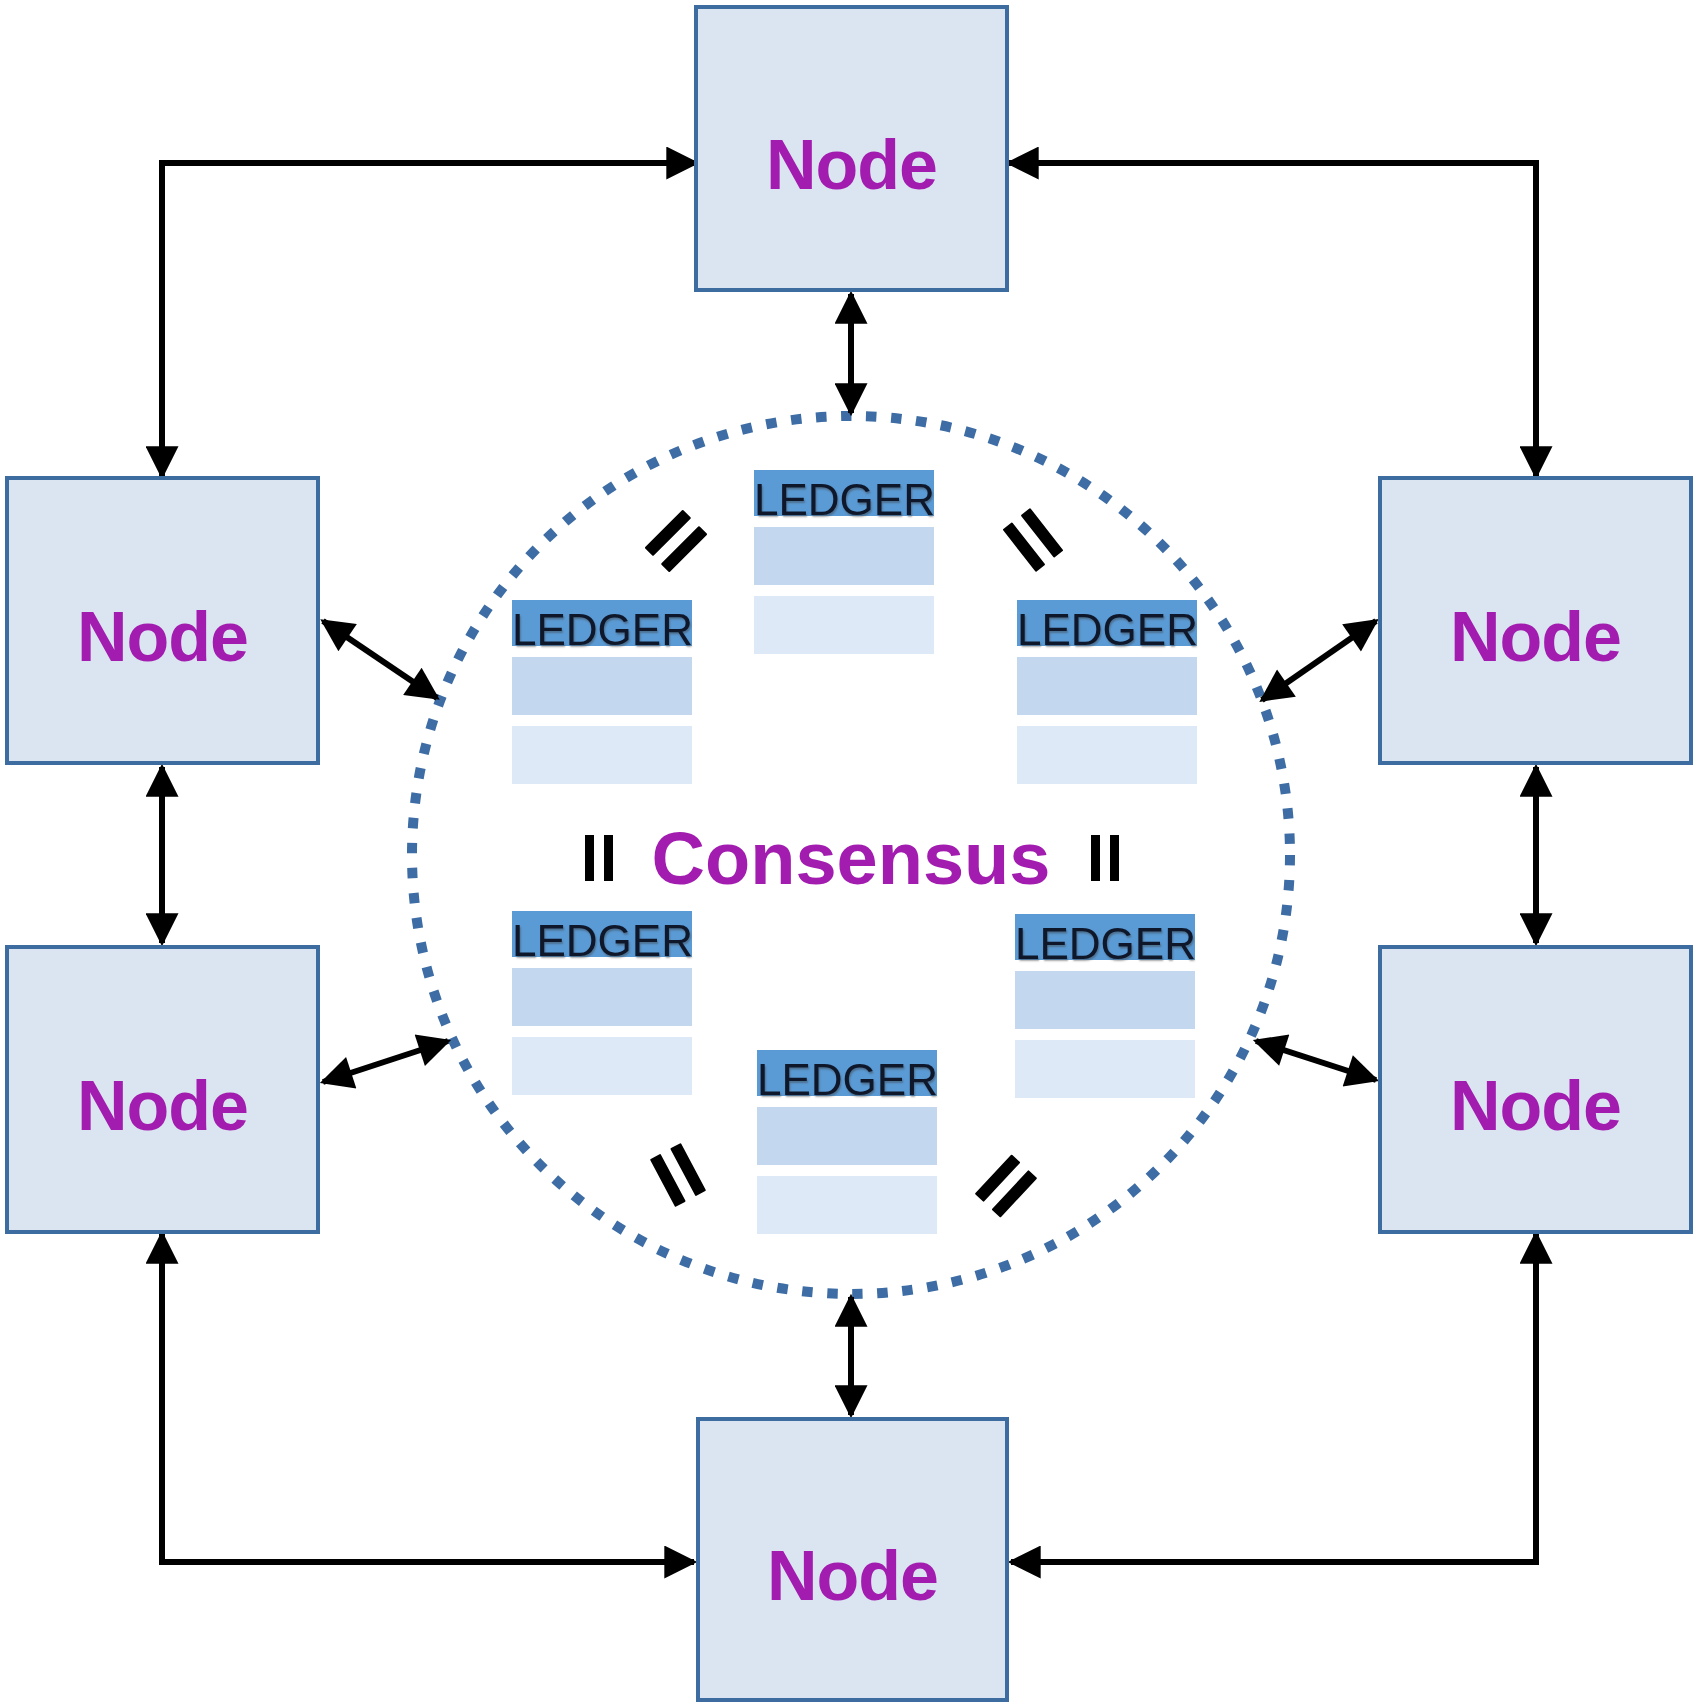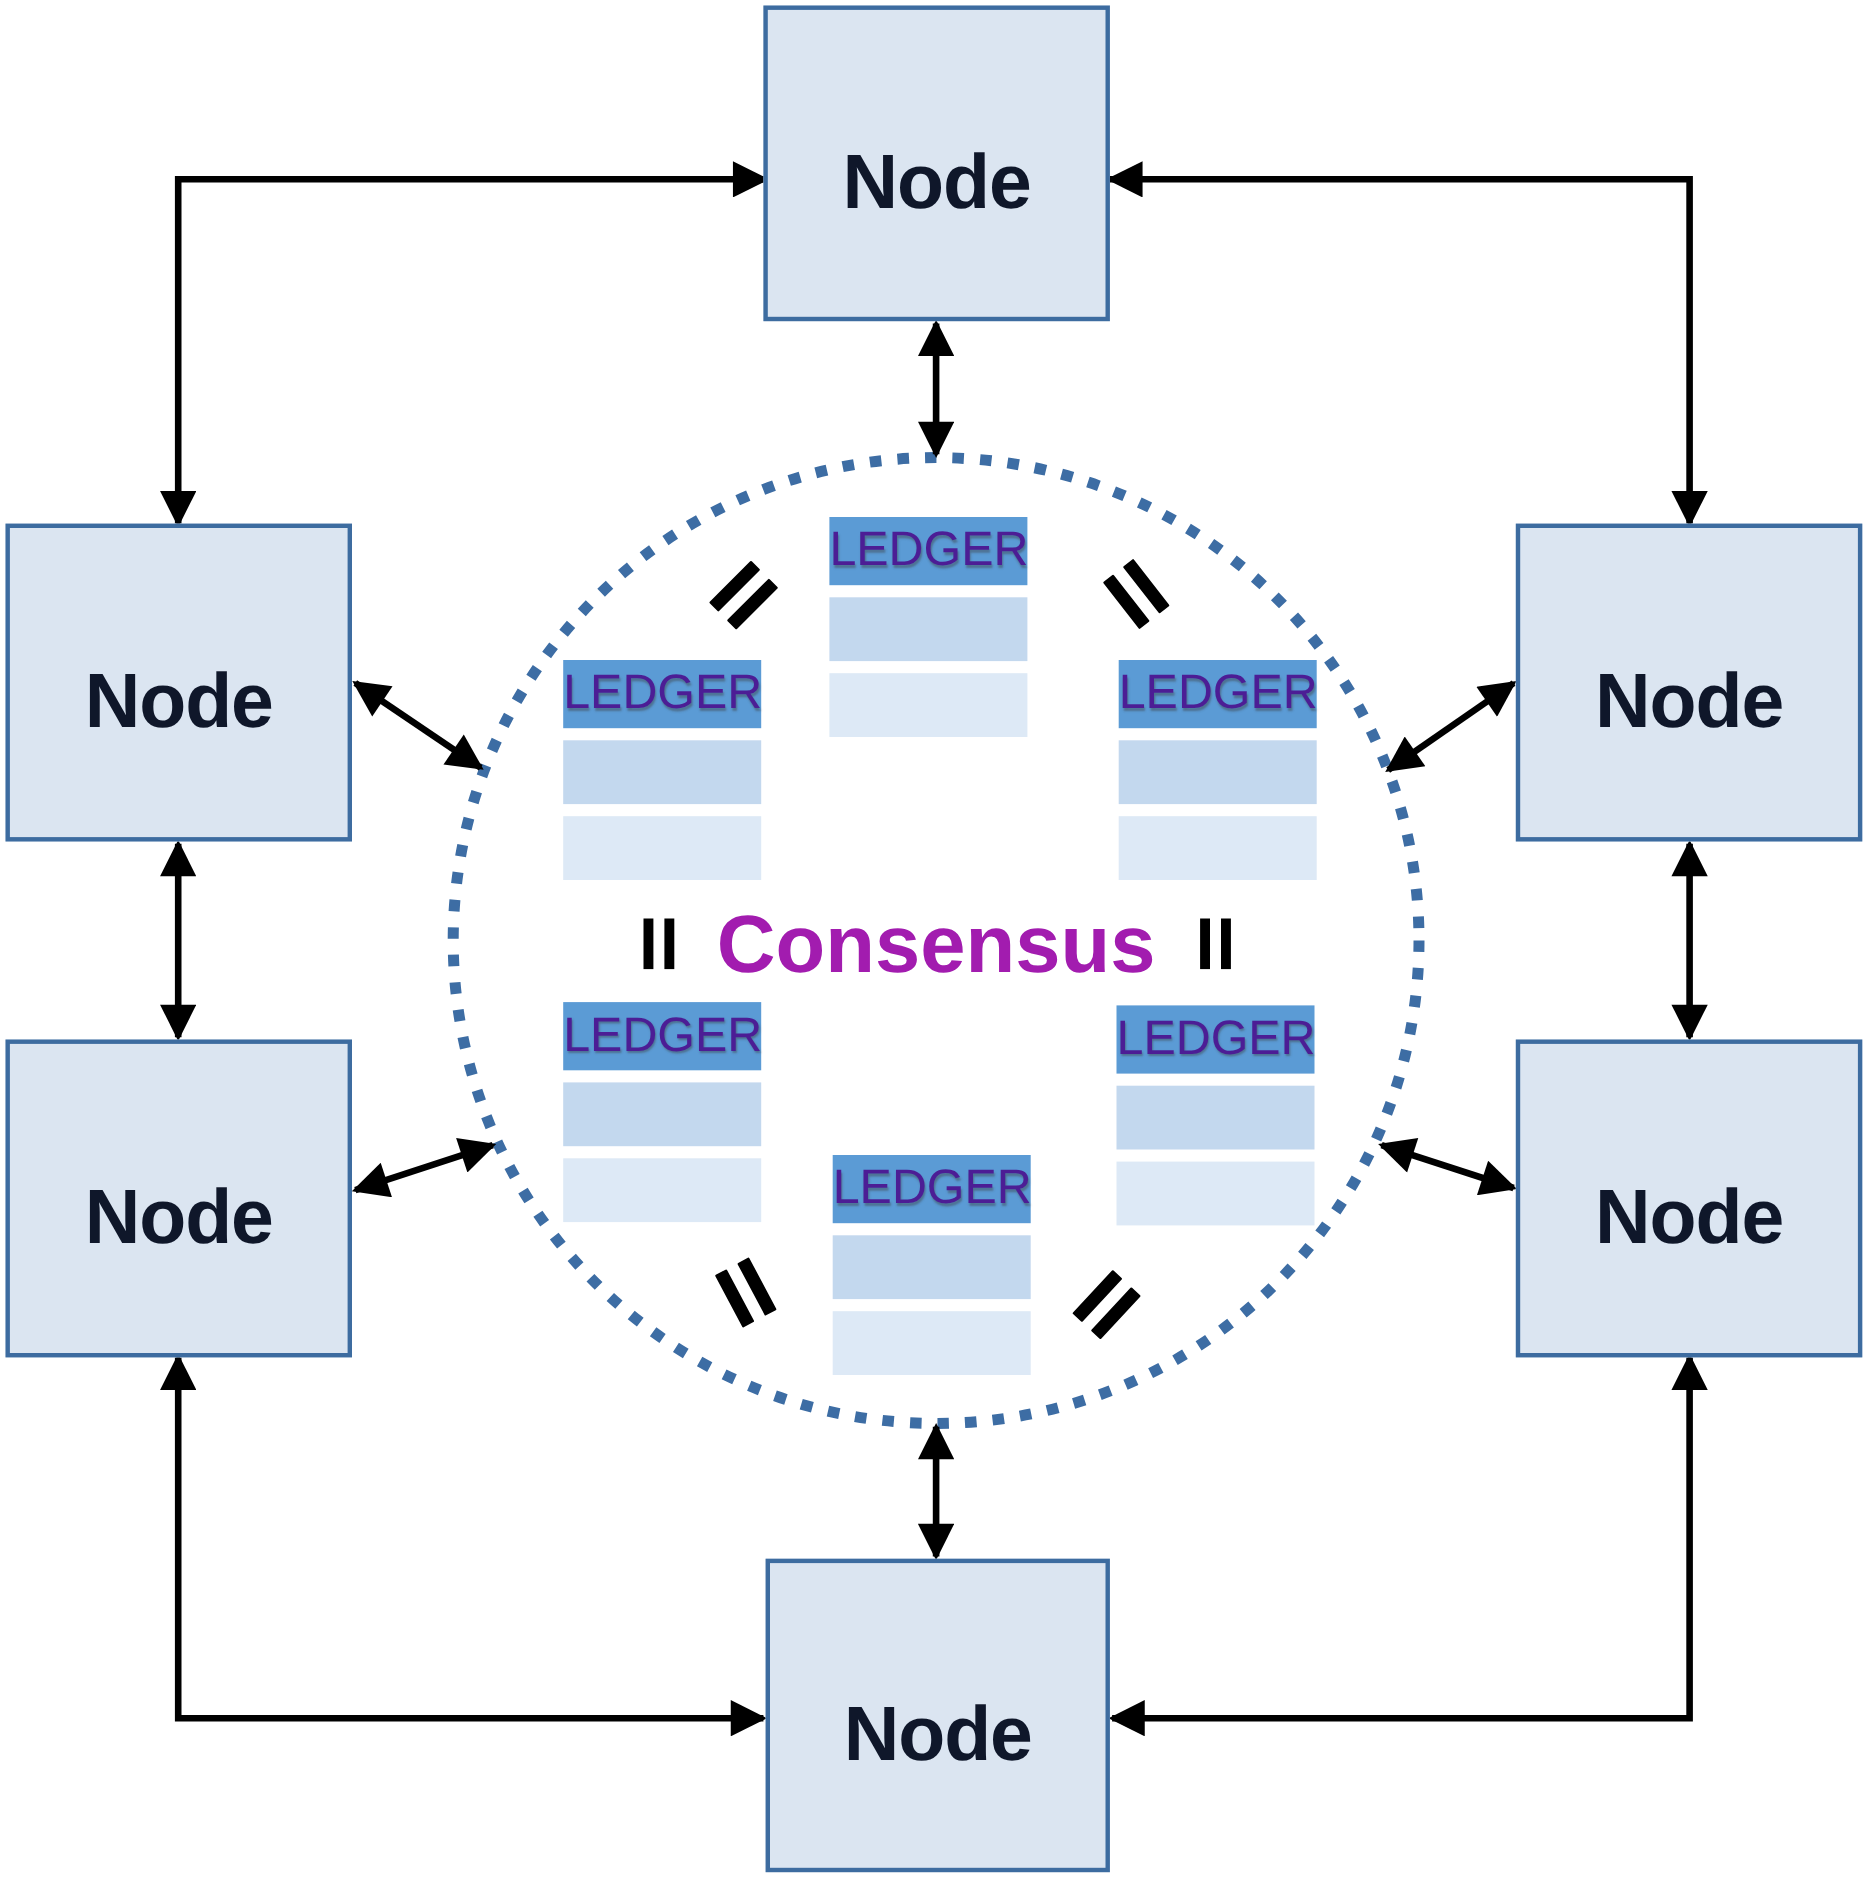--- a/index.html
+++ b/index.html
@@ -26,33 +26,33 @@
     box-sizing: border-box;
     background: var(--node-fill, #dbe5f1);
     border: 4px solid var(--node-border, #3d6ca0);
     display: flex;
     align-items: center;
     justify-content: center;
   }
   .node-label {
     font-size: 70px;
     font-weight: bold;
-    color: #0f172a;
+    color: #a21caf;
     letter-spacing: -1px;
     margin-top: 32px;
   }
   .ledger {
     position: absolute;
     width: 180px;
   }
   .ledger-header {
     width: 180px;
-    height: 62px;
+    height: 46px;
     background: var(--ledger-header, #5b9bd5);
-    color: #4c1d95;
+    color: #0f172a;
     font-size: 44px;
     text-align: center;
     line-height: 60px;
     text-shadow: 1px 2px 2px rgba(60,60,60,0.45);
     margin-bottom: 11px;
     letter-spacing: 0px;
   }
   .ledger-row-mid {
     width: 180px;
     height: 58px;

